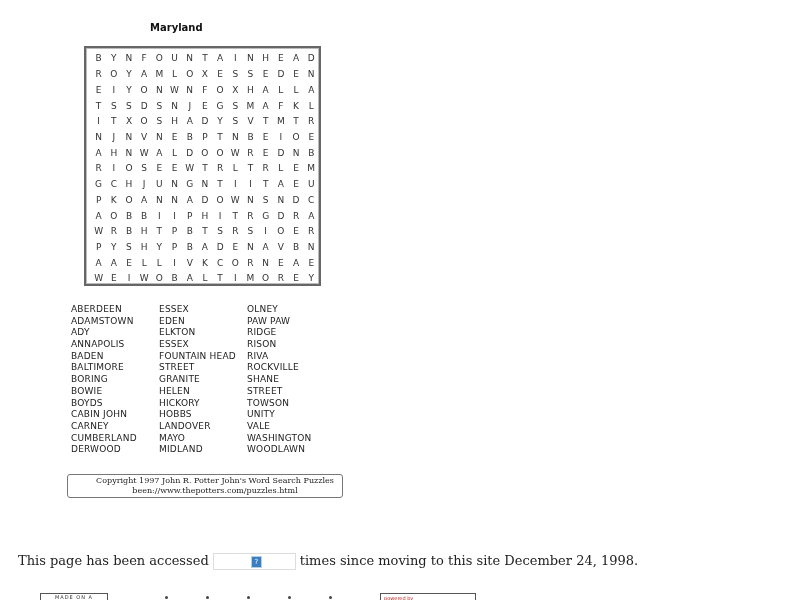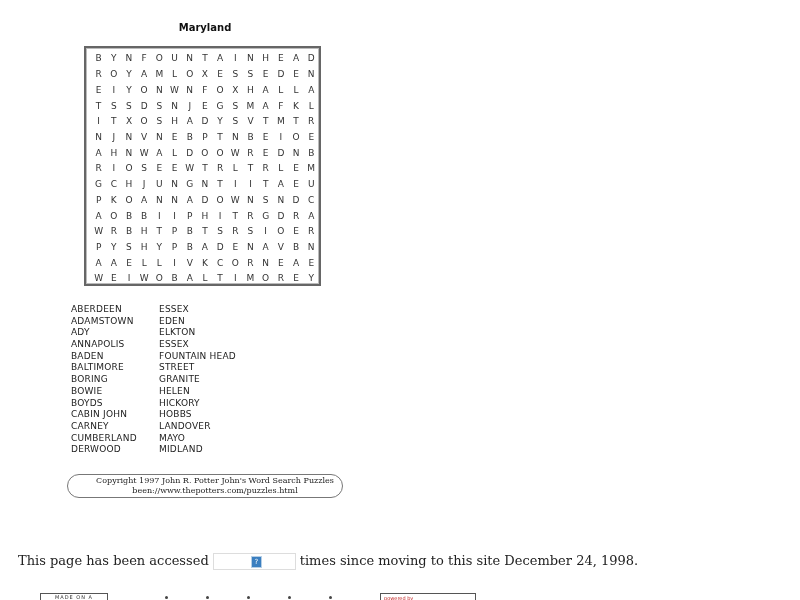--- a/index.html
+++ b/index.html
@@ -1,21 +1,21 @@
 <!DOCTYPE html>
 <html><head>
   <meta charset="utf-8">
   <style>
     html, body { margin: 0; padding: 0; background: #ffffff; }
     body {
       width: 800px; height: 600px; position: relative; overflow: hidden;
       font-family: "DejaVu Serif", serif; color: #111;
     }
     .title {
-      position: absolute; left: 150px; top: 22px; width: 110px; text-align: center;
+      position: absolute; left: 150px; top: 22px; width: 110px; 
       font-family: "DejaVu Sans", sans-serif; font-weight: bold; font-size: 10px; color: #111;
     }
     .grid {
       position: absolute; left: 84px; top: 46px; width: 233px; height: 236px;
       border: 2px solid #666; box-sizing: content-box;
       box-shadow: inset 0 0 0 1px #bbb;
     }
     .grid-row {
       display: flex; height: 15.73px; align-items: center;
       padding-left: 5px;
@@ -30,21 +30,21 @@
       position: absolute; left: 71px; top: 304px; display: flex;
       font-family: "DejaVu Sans", sans-serif; font-size: 9px; color: #222;
     }
     .word-col { display: flex; flex-direction: column; }
     .word-col:nth-child(1) { width: 88px; }
     .word-col:nth-child(2) { width: 88px; }
     .word-col:nth-child(3) { width: 100px; }
     .word { height: 11.7px; line-height: 11.7px; white-space: nowrap; letter-spacing: 0.2px; }
     .copyright {
       position: absolute; left: 67px; top: 474px; width: 276px; height: 24px;
-      border: 1.5px solid #777; border-radius: 12px; box-sizing: border-box;
+      border: 1.5px solid #777; border-radius: 3px; box-sizing: border-box;
       text-align: center; font-family: "DejaVu Serif", serif; font-size: 8px; line-height: 10px;
       color: #222; padding-top: 1px; padding-left: 20px;
     }
     .access {
       position: absolute; left: 18px; top: 553px; font-size: 13px; color: #222;
       display: flex; align-items: flex-start; white-space: nowrap;
     }
     .counter {
       width: 83px; height: 17px; border: 1px solid #ddd; margin: 0 4px 0 4px;
       position: relative; box-sizing: border-box; background: #fff;
@@ -354,20 +354,35 @@
       <div class="word">FOUNTAIN HEAD</div>
       <div class="word">STREET</div>
       <div class="word">GRANITE</div>
       <div class="word">HELEN</div>
       <div class="word">HICKORY</div>
       <div class="word">HOBBS</div>
       <div class="word">LANDOVER</div>
       <div class="word">MAYO</div>
       <div class="word">MIDLAND</div>
     </div>
+    <div class="word-col">
+      <div class="word">OLNEY</div>
+      <div class="word">PAW PAW</div>
+      <div class="word">RIDGE</div>
+      <div class="word">RISON</div>
+      <div class="word">RIVA</div>
+      <div class="word">ROCKVILLE</div>
+      <div class="word">SHANE</div>
+      <div class="word">STREET</div>
+      <div class="word">TOWSON</div>
+      <div class="word">UNITY</div>
+      <div class="word">VALE</div>
+      <div class="word">WASHINGTON</div>
+      <div class="word">WOODLAWN</div>
+    </div>
   </div>
 
 <div class="copyright">
   <div>Copyright 1997  John R. Potter     John's Word Search Puzzles</div>
   <div>been://www.thepotters.com/puzzles.html</div>
 </div>
 
 <div class="access">
   <span>This page has been accessed</span>
   <span class="counter">

